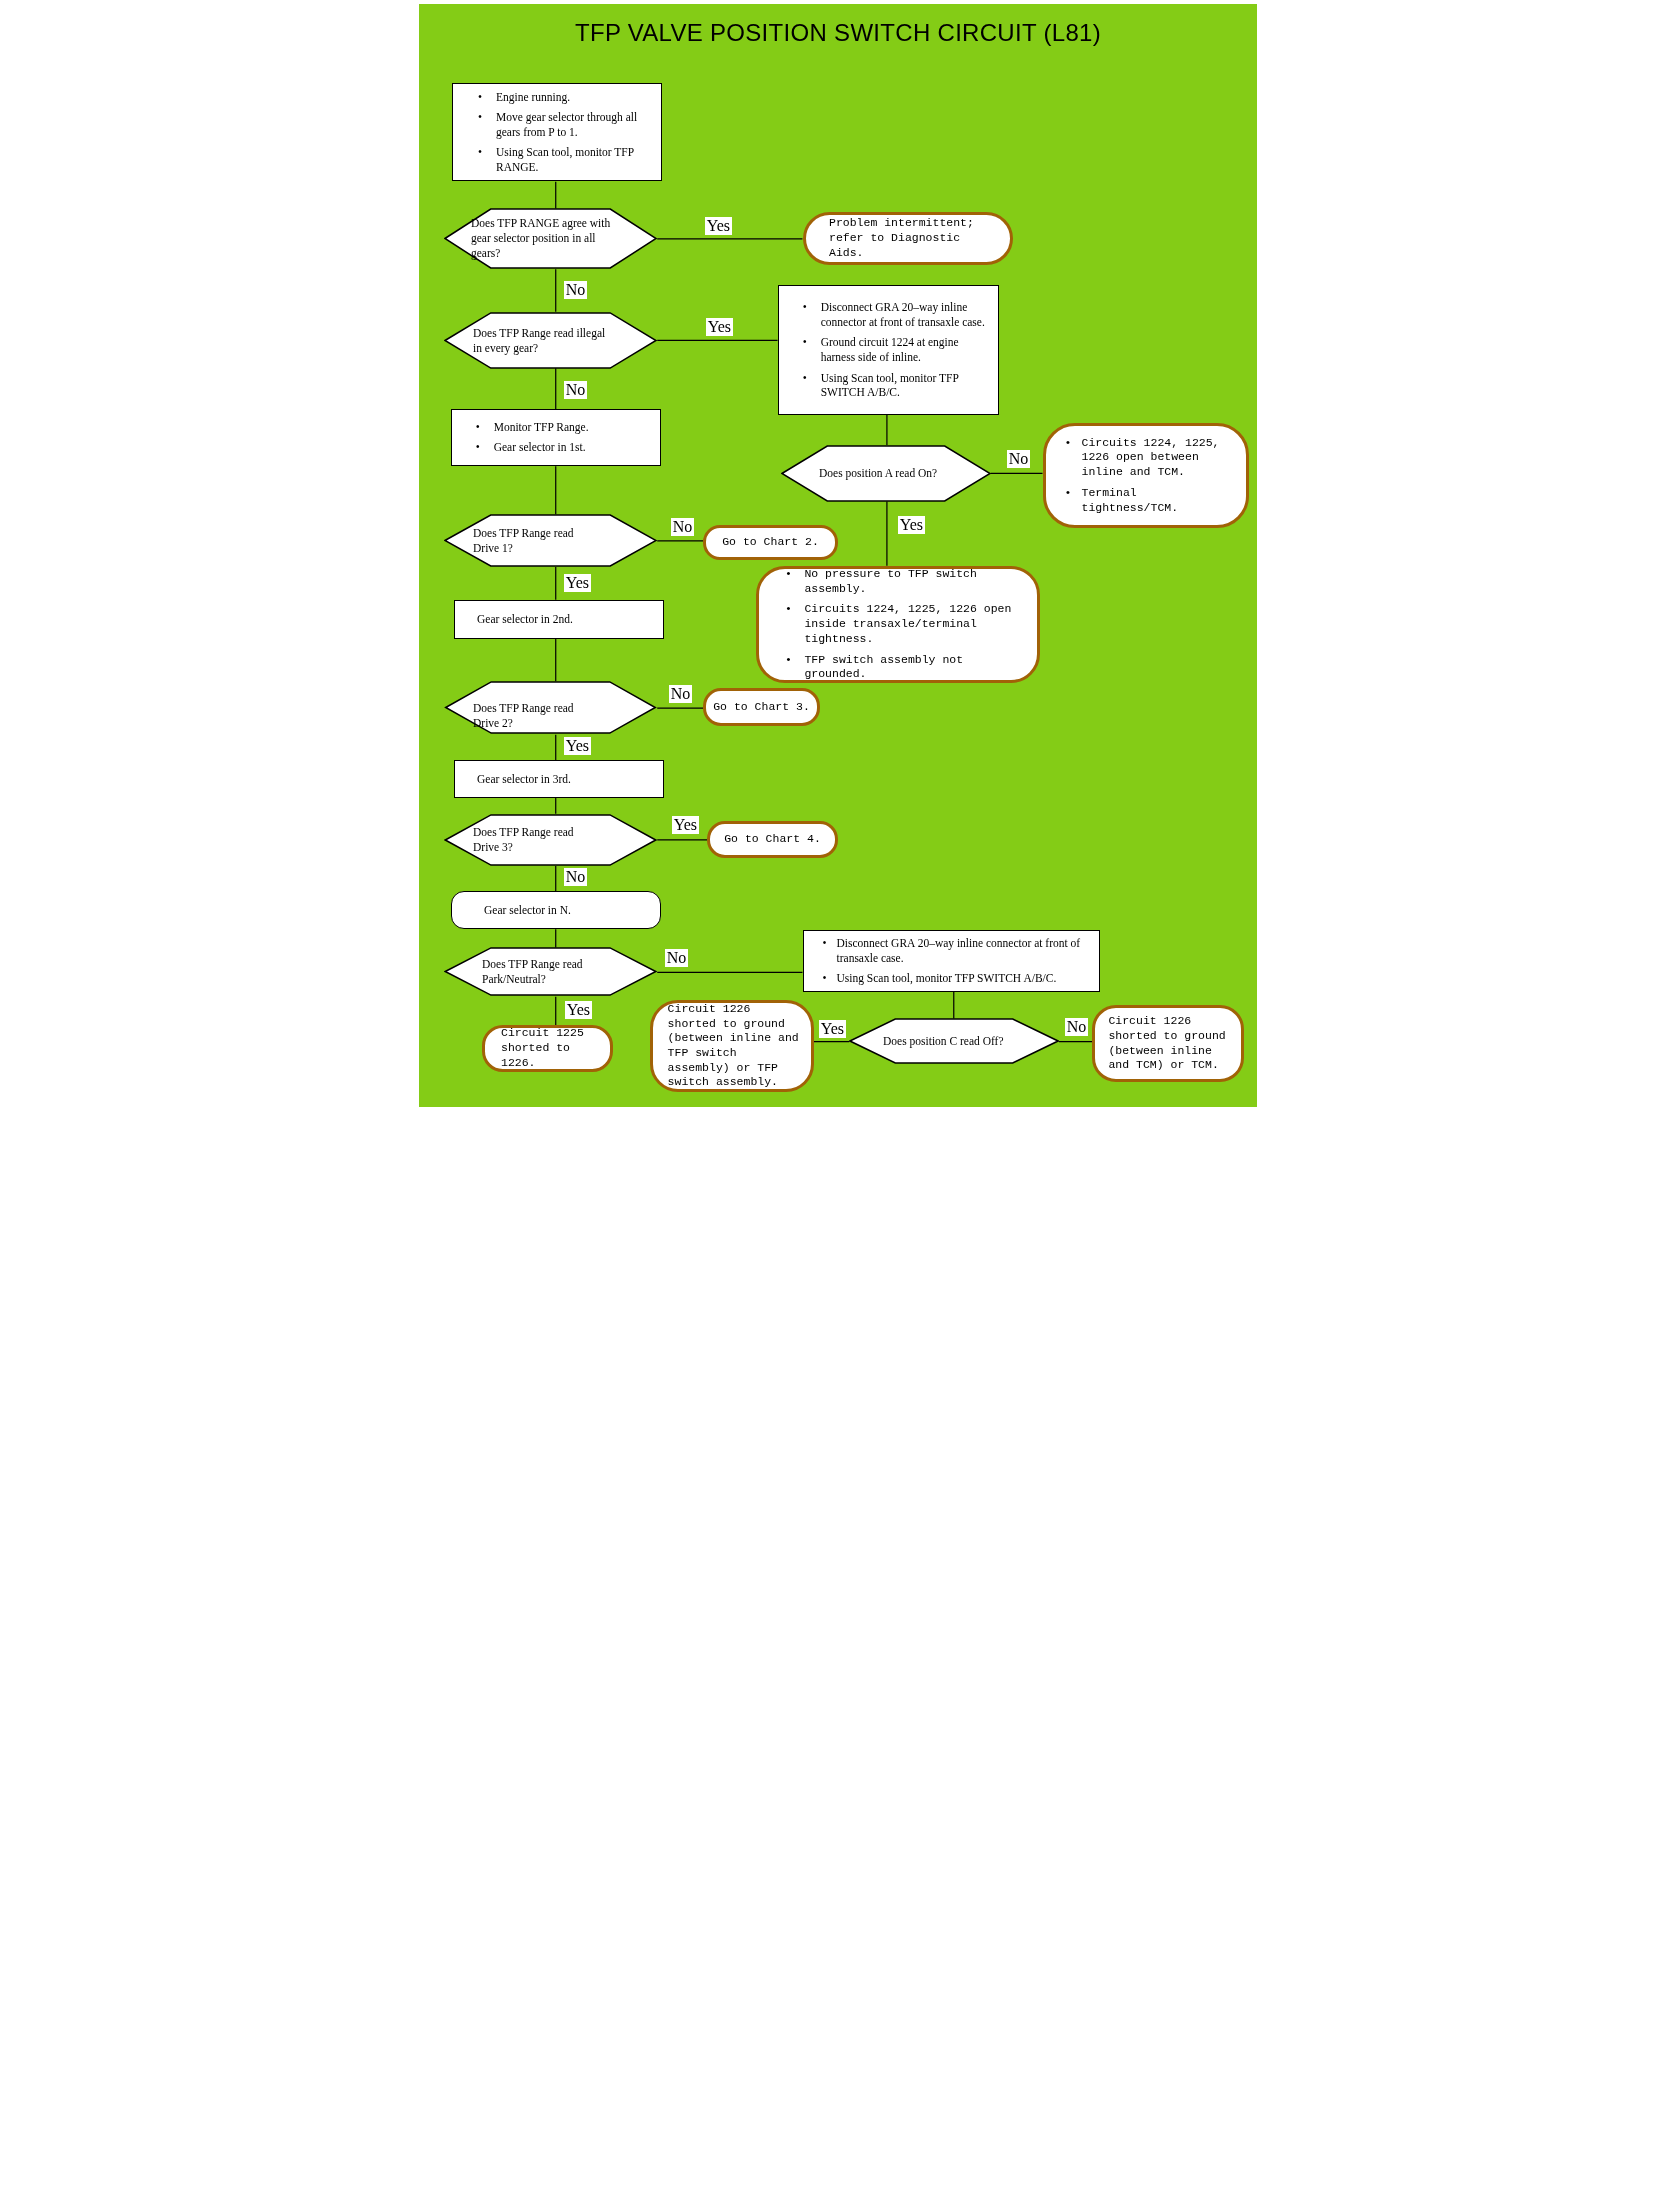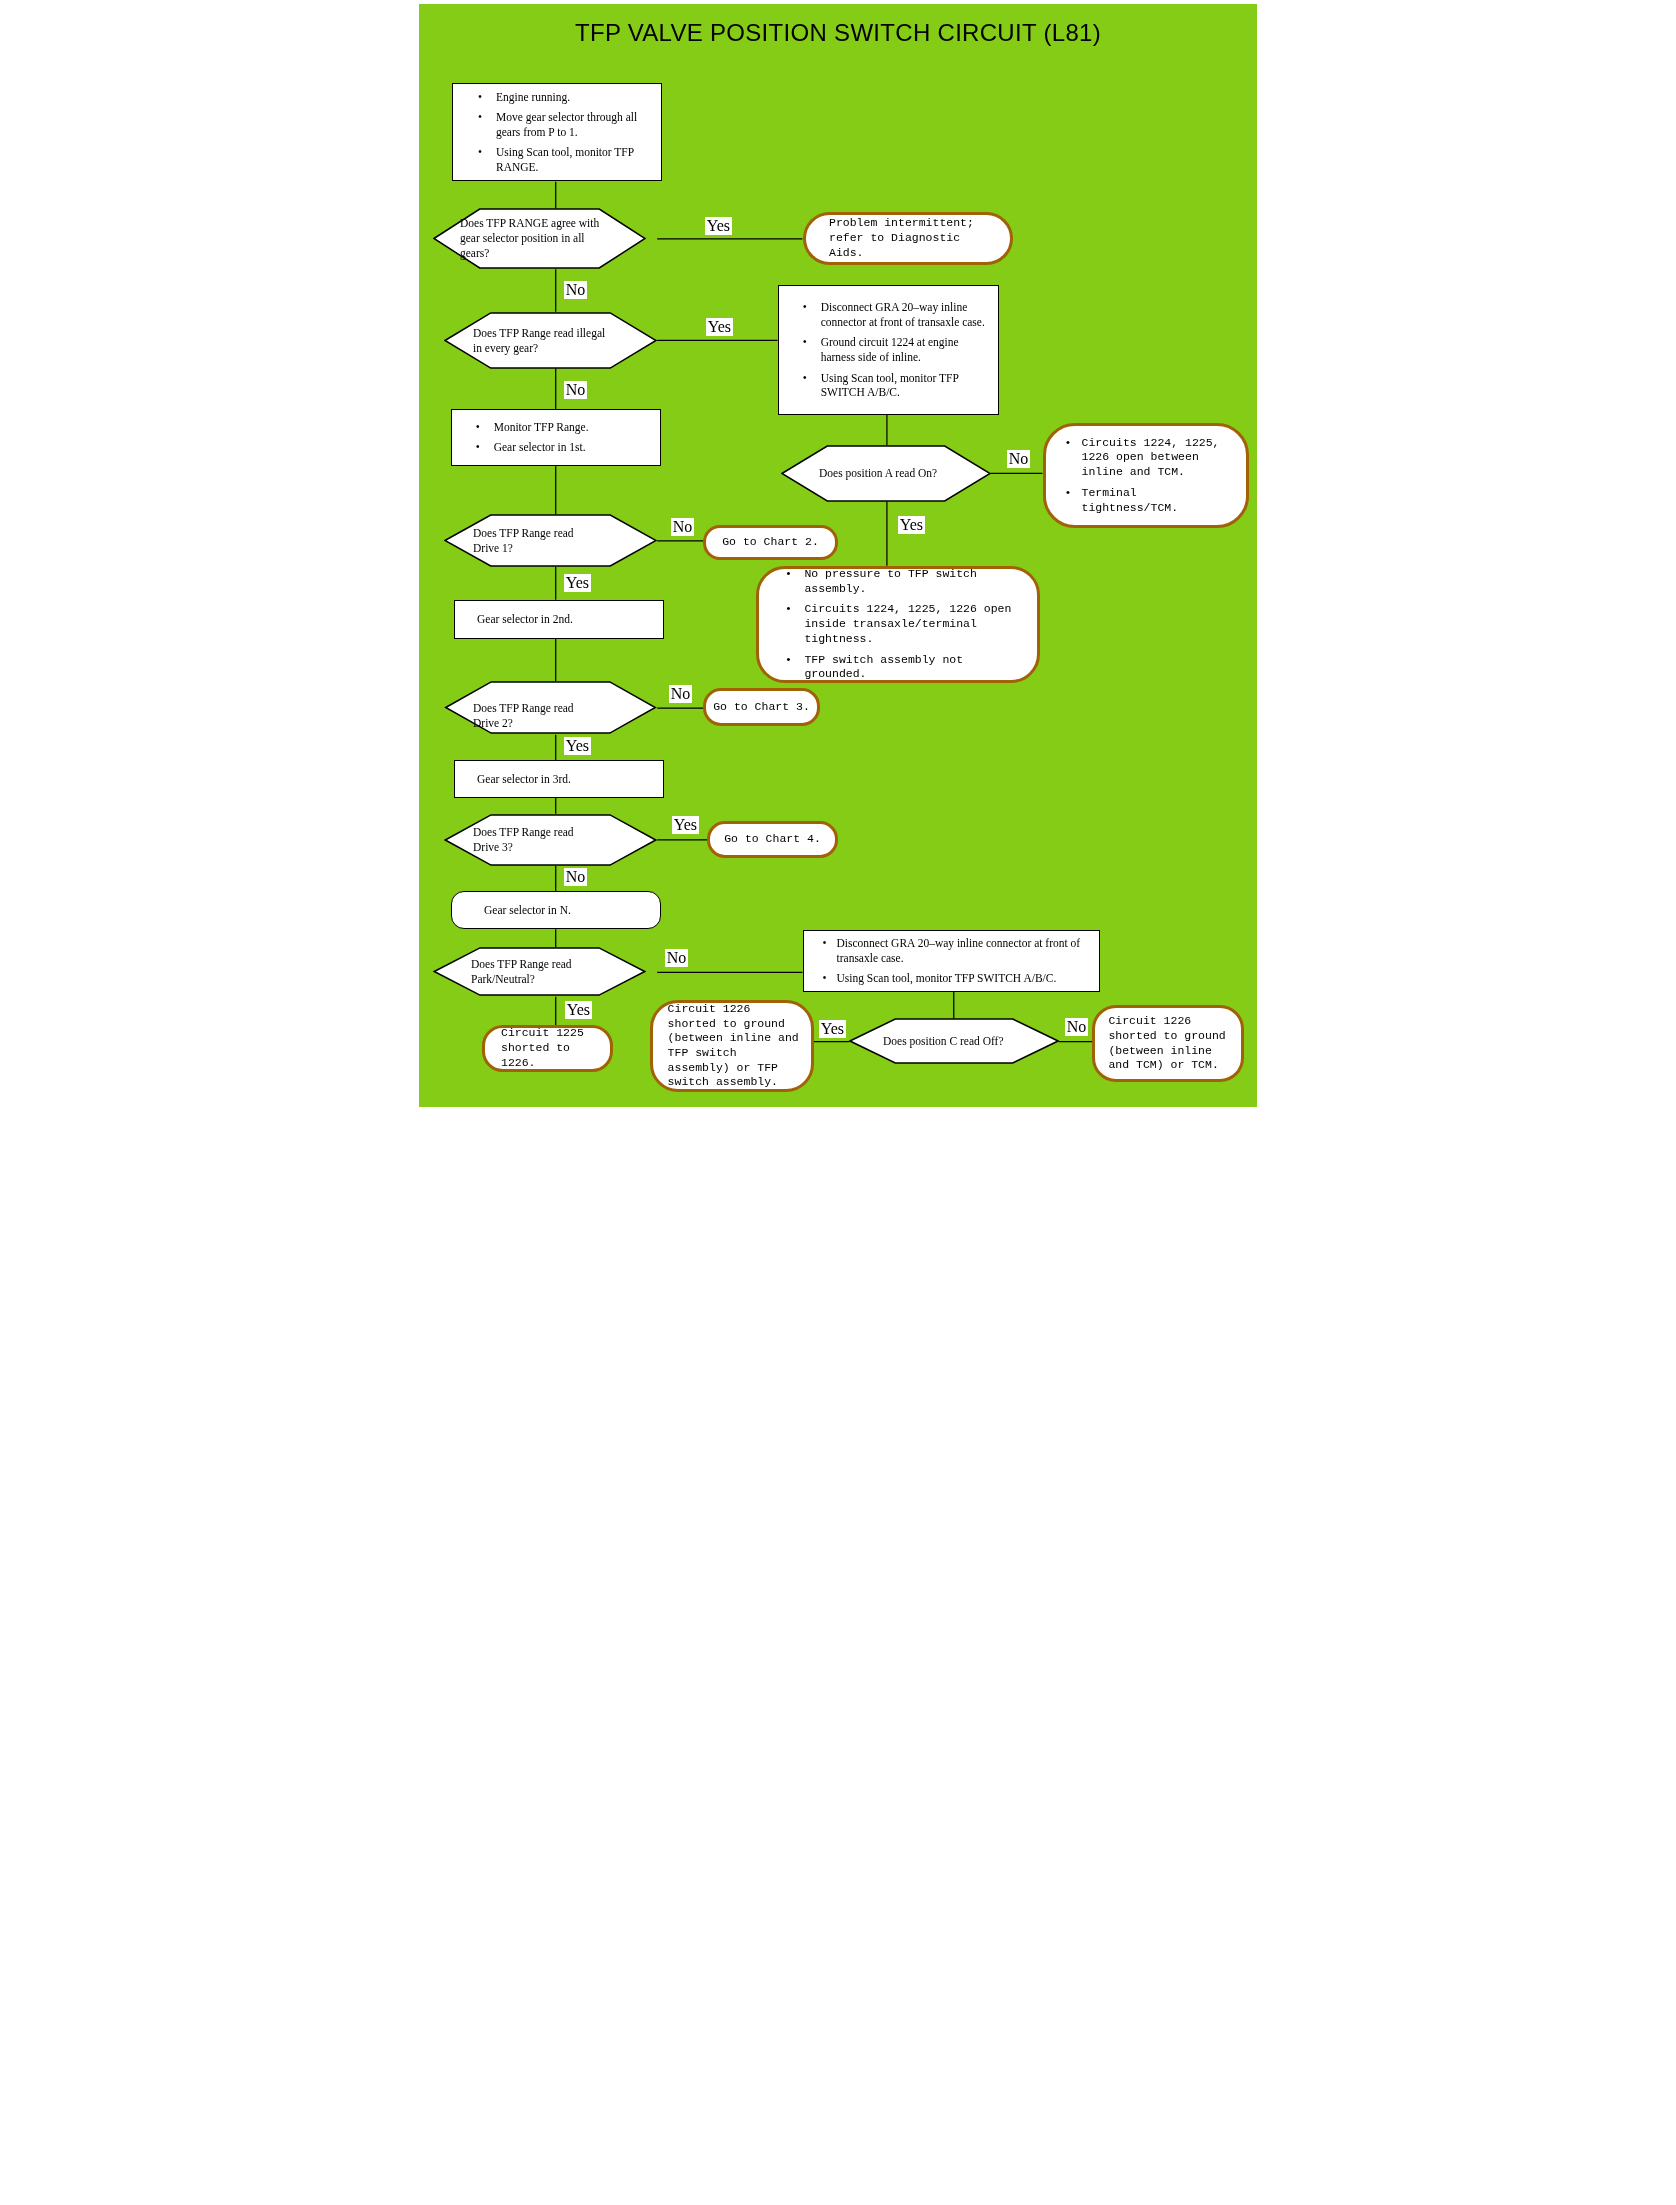--- a/index.html
+++ b/index.html
@@ -77,21 +77,21 @@
         <span class="dot">•</span>
         <span class="btext">Move gear selector through all gears from P to 1.</span>
       </div>
       <div class="brow">
         <span class="dot">•</span>
         <span class="btext">Using Scan tool, monitor TFP RANGE.</span>
       </div>
     </div>
   </div>
 
-  <div class="node hex" style="left:14px;top:204px;width:213px;height:61px;">
+  <div class="node hex" style="left:25px;top:204px;width:213px;height:61px;">
     <svg class="hex-svg" viewBox="0 0 351 100">
         <polygon points="1.5,50 77,1.5 274,1.5 349.5,50 274,98.5 77,98.5" fill="#fff" stroke="#000" stroke-width="2.5"></polygon>
       </svg>
     <div class="hex-text" style="padding:0 36px 0 27px;">Does TFP RANGE agree with gear selector position in all gears?</div>
   </div>
 
   <div class="node term ctr" style="left:384px;top:208px;width:210px;height:53px;border-radius:27px;">
     <div style="padding:0 14.6px 0 23px;">Problem intermittent; refer to Diagnostic Aids.</div>
   </div>
 
@@ -207,21 +207,21 @@
   </div>
 
   <div class="node term b6 ctr" style="left:288px;top:817px;width:131px;height:37px;border-radius:18px;">
     <div class="pilltext">Go to Chart 4.</div>
   </div>
 
   <div class="node rect ctr" style="left:32px;top:887px;width:210px;height:38px;border-radius:13px;">
     <div style="padding-left:32px;">Gear selector in N.</div>
   </div>
 
-  <div class="node hex" style="left:14px;top:943px;width:213px;height:49px;">
+  <div class="node hex" style="left:25px;top:943px;width:213px;height:49px;">
     <svg class="hex-svg" viewBox="0 0 351 81">
         <polygon points="1.5,40.5 77,1.5 274,1.5 349.5,40.5 274,79.5 77,79.5" fill="#fff" stroke="#000" stroke-width="2.5"></polygon>
       </svg>
     <div class="hex-text" style="padding:0 52px 0 38px;">Does TFP Range read Park/Neutral?</div>
   </div>
 
   <div class="node rect" style="left:384px;top:926px;width:297px;height:62px;">
     <div class="bullets" style="padding:3.6px 7.3px 3.6px 8.5px;row-gap:5.5px;">
       <div class="brow">
         <span class="dot" style="flex-basis:24px;">•</span>

